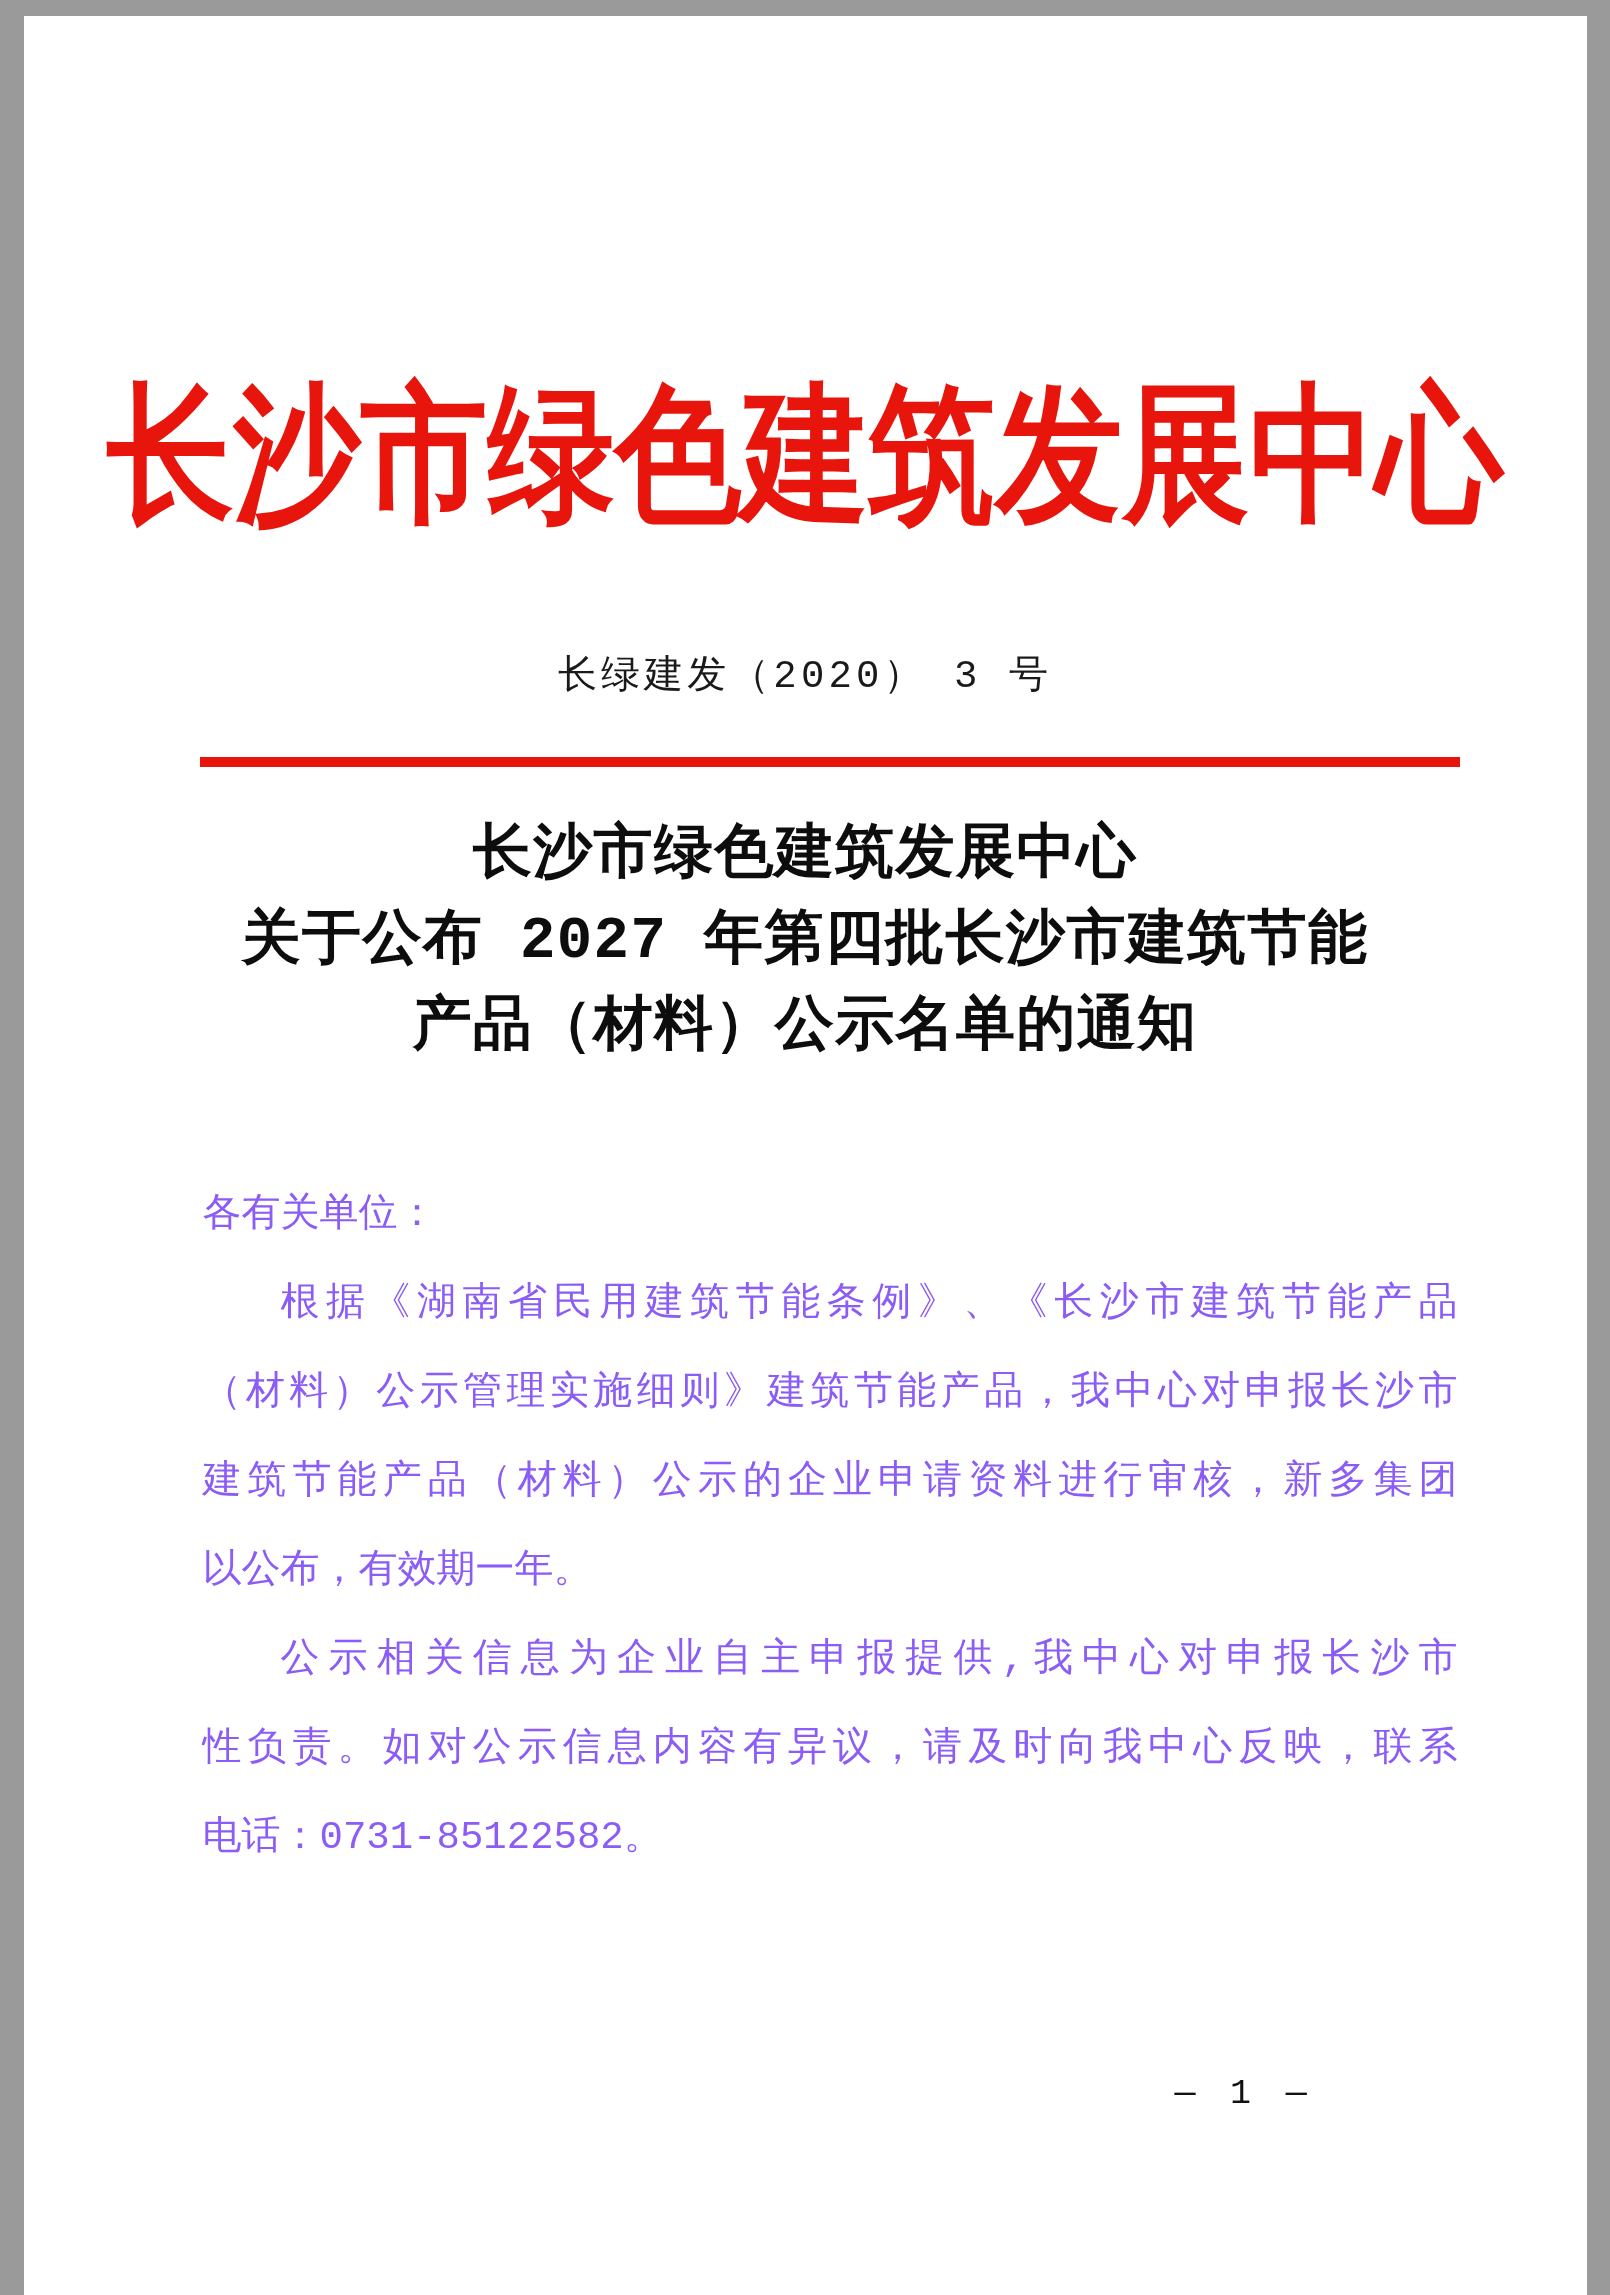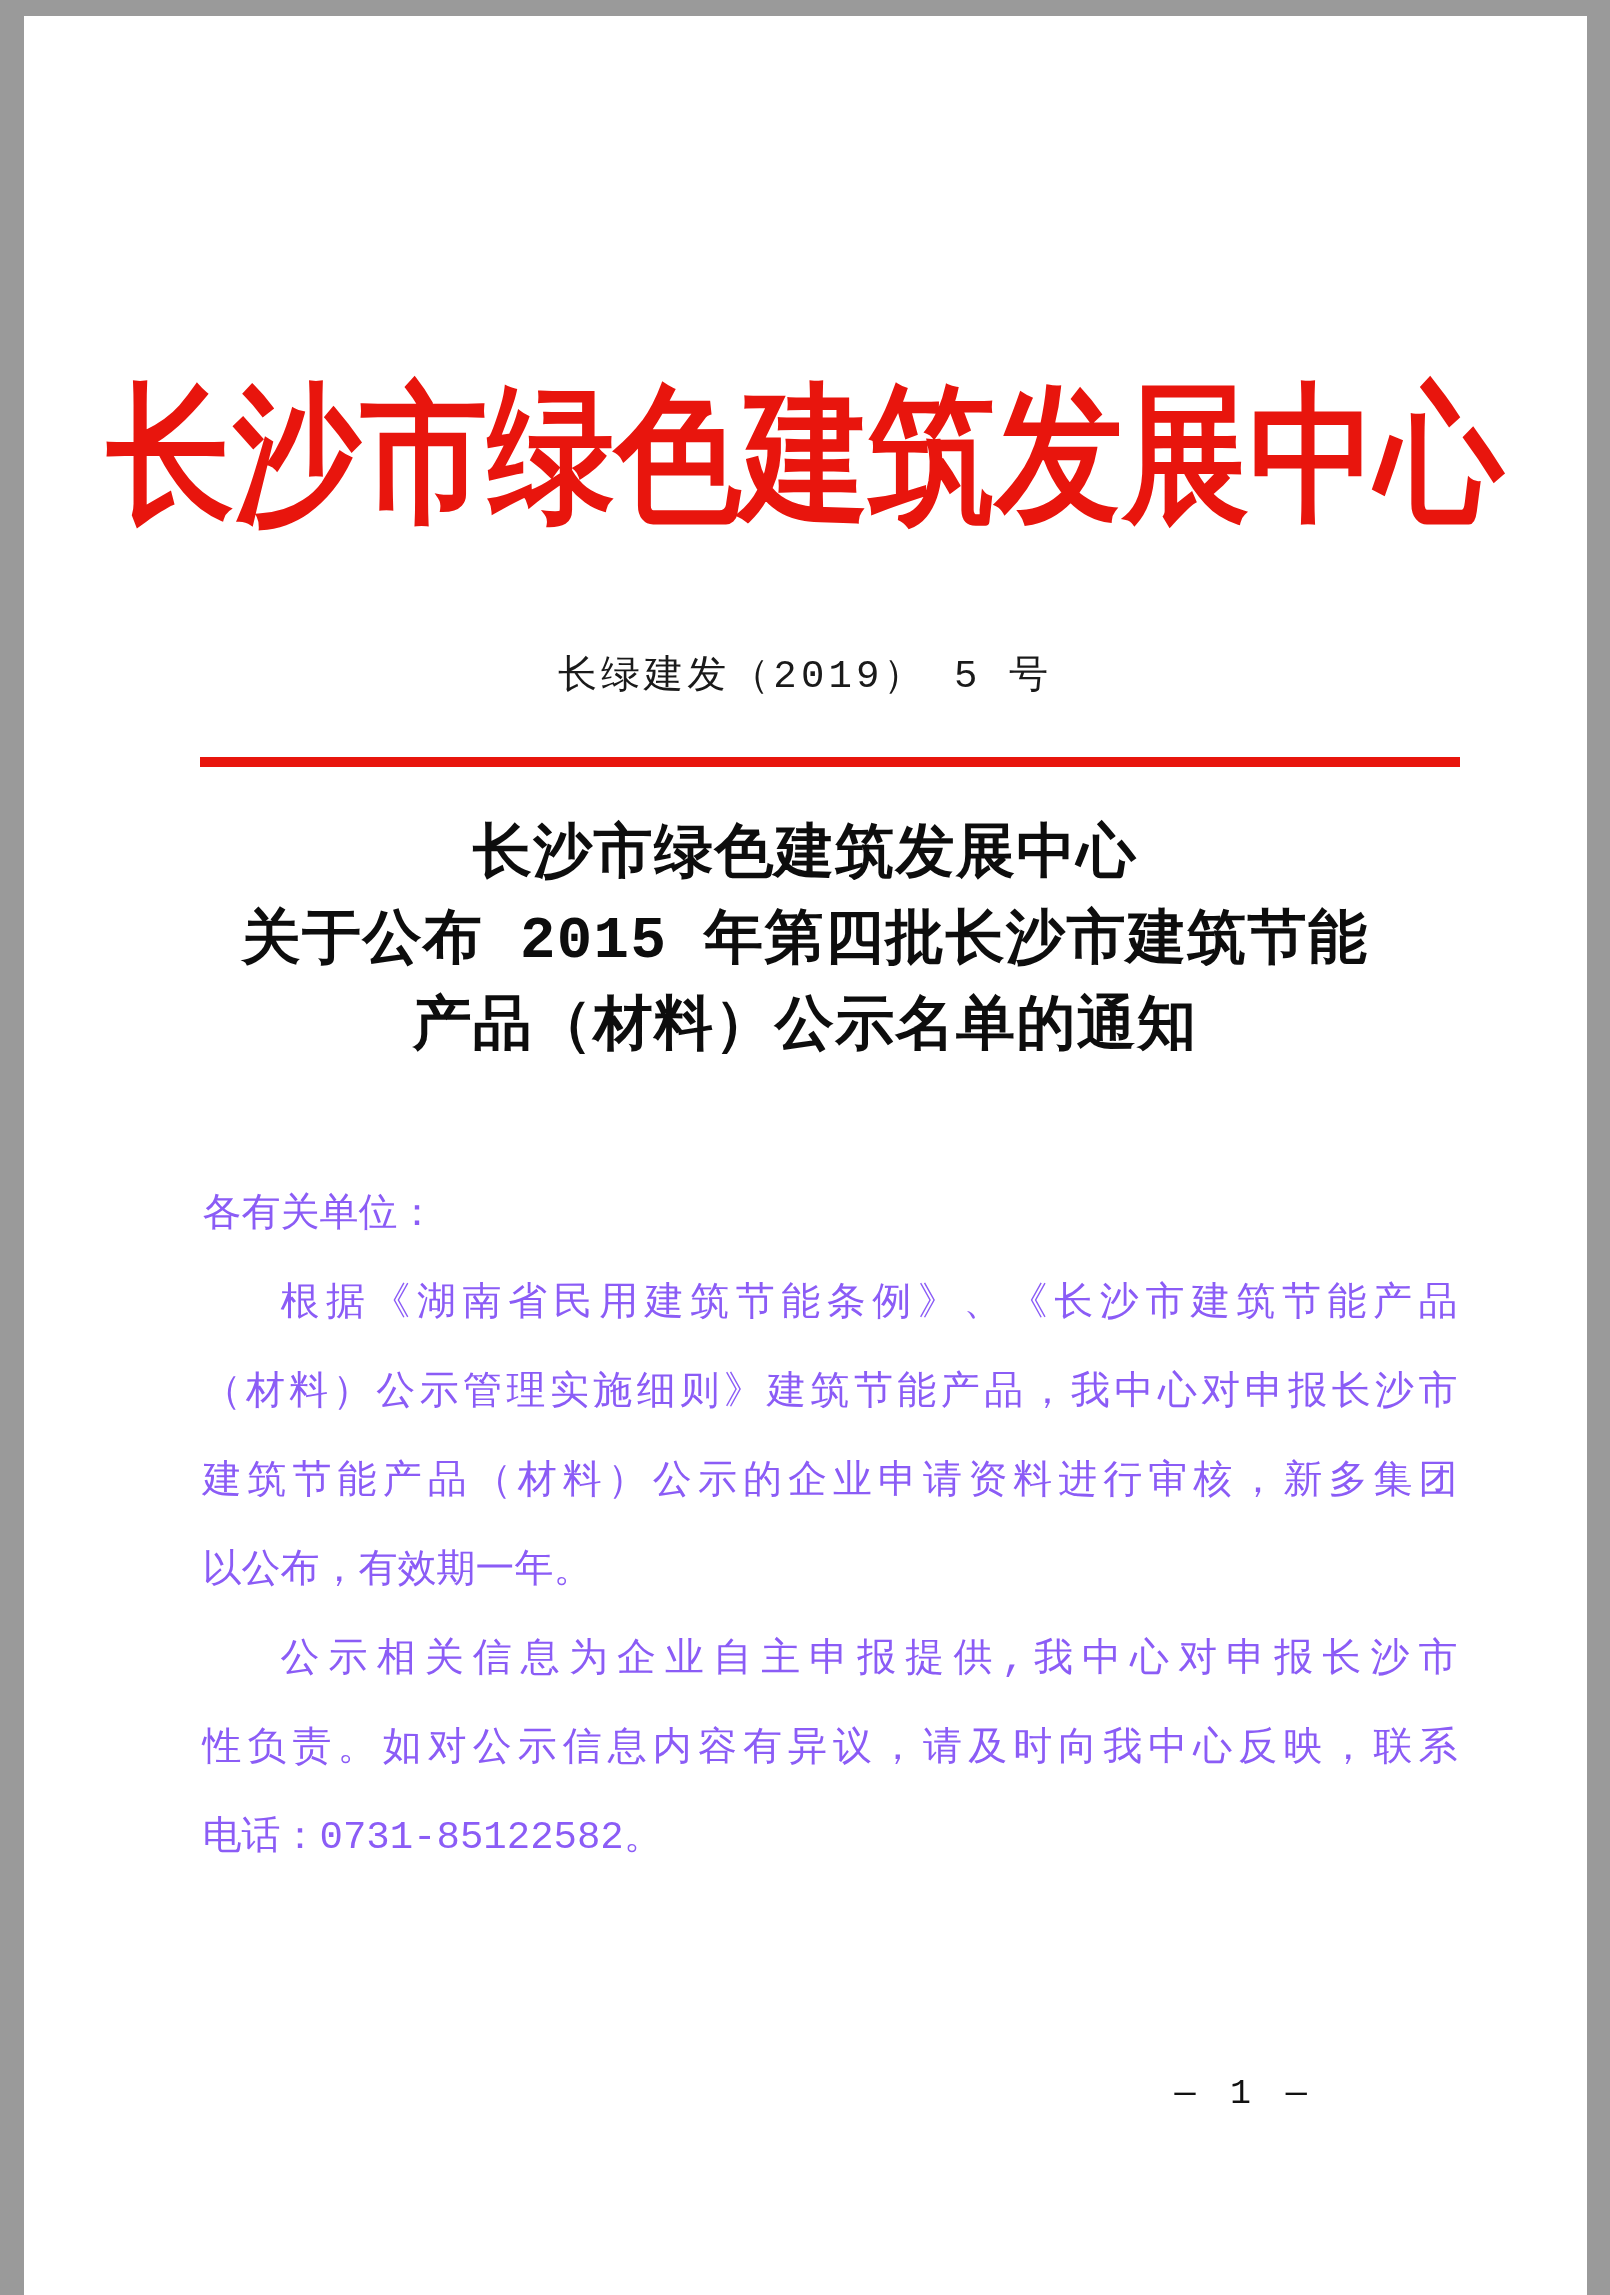--- a/index.html
+++ b/index.html
@@ -104,27 +104,27 @@
     white-space: nowrap;
   }
 </style>
 </head>
 <body>
 
 <div class="page">
 
   <div class="letterhead-title">长沙市绿色建筑发展中心</div>
 
-  <div class="doc-number">长绿建发（2019） 5 号</div>
+  <div class="doc-number">长绿建发（2020） 3 号</div>
 
   <div class="red-divider"></div>
 
   <div class="notice-title">
     <div class="notice-title-line">长沙市绿色建筑发展中心</div>
-    <div class="notice-title-line">关于公布 2015 年第四批长沙市建筑节能</div>
+    <div class="notice-title-line">关于公布 2027 年第四批长沙市建筑节能</div>
     <div class="notice-title-line">产品（材料）公示名单的通知</div>
   </div>
 
   <div class="body-text">
     <div class="body-line">各有关单位：</div>
 
     <div class="body-line justify indent">根据《湖南省民用建筑节能条例》、《长沙市建筑节能产品</div>
     <div class="body-line justify">（材料）公示管理实施细则》建筑节能产品，我中心对申报长沙市</div>
     <div class="body-line justify">建筑节能产品（材料）公示的企业申请资料进行审核，新多集团</div>
     <div class="body-line">以公布，有效期一年。</div>

